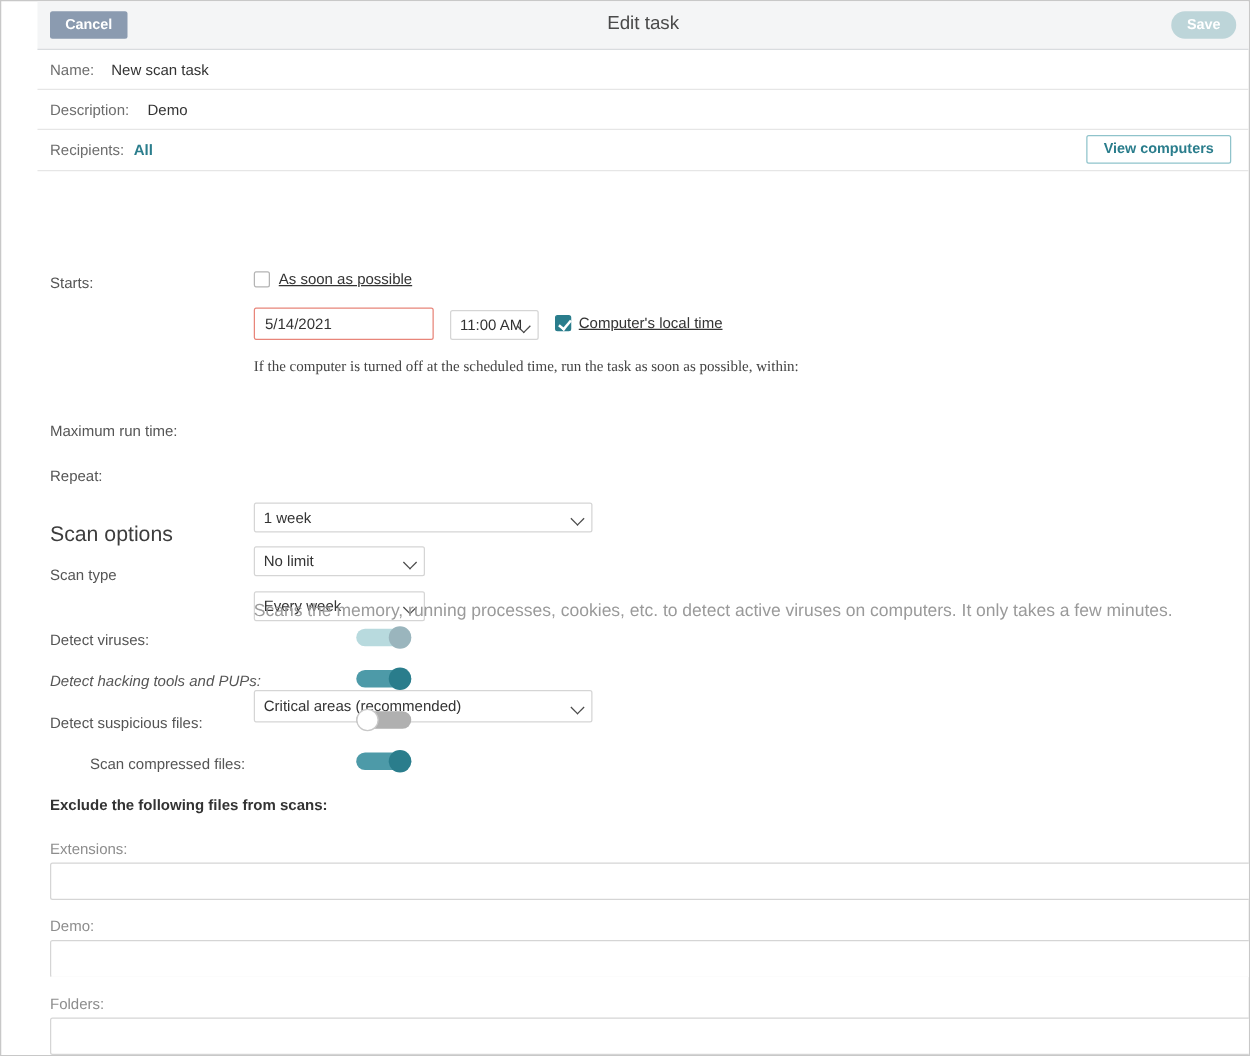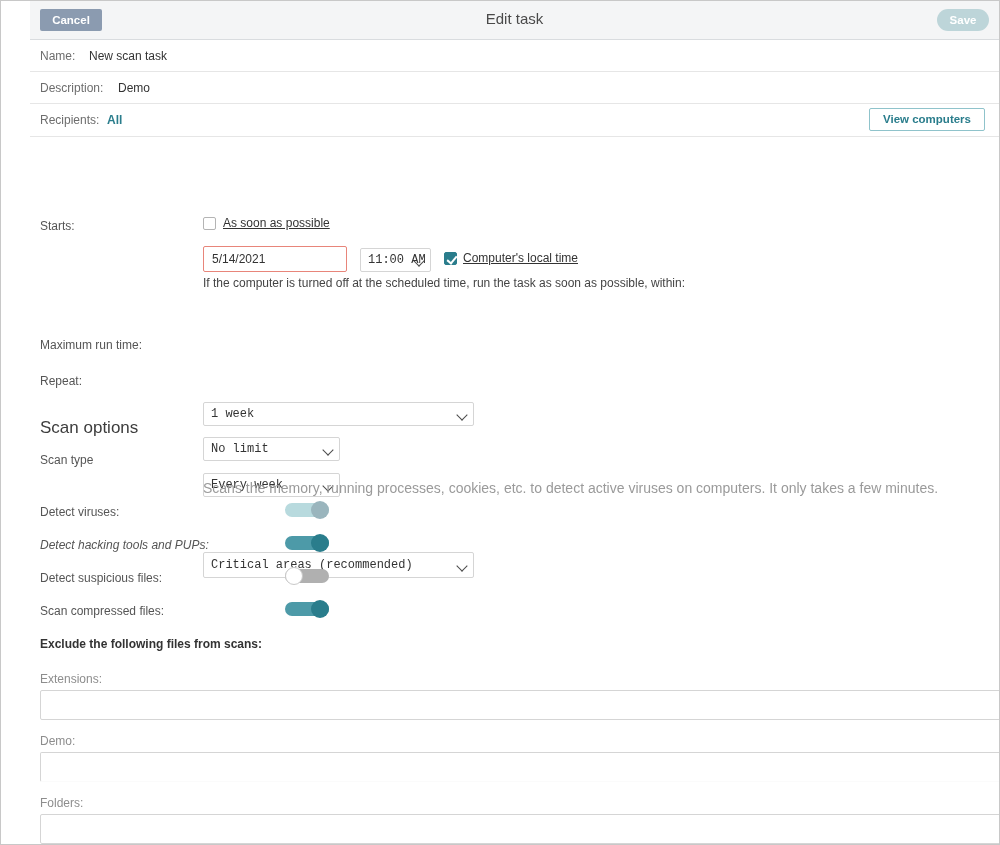--- a/index.html
+++ b/index.html
@@ -143,21 +143,21 @@
     color: #9a9a9a;
   }
 
   select.sel {
     position: absolute;
     height: 24px;
     box-sizing: border-box;
     border: 1px solid #d5d5d5;
     border-radius: 2px;
     background: #ffffff;
-    font-family: Liberation Mono, monospace;
+    font-family: Liberation Sans, sans-serif;
     font-size: 12px;
     color: #333333;
     padding: 0 4px 0 7px;
     -webkit-appearance: none;
     -moz-appearance: none;
     appearance: none;
     cursor: pointer;
   }
   .selwrap {
     position: absolute;
@@ -315,21 +315,21 @@
     <span class="selwrap" style="left:330px; top:111px;">
       <select class="sel" style="position:relative; left:0; top:0; width:71px;">
         <option>11:00 AM</option>
       </select>
       <span class="chev"></span>
     </span>
 
     <span class="cbx on" style="left:414px; top:115px;"></span>
     <span class="cbxlabel" style="left:433px; top:114px;">Computer's local time</span>
 
-    <span class="ftext" style="left:173px; top:139px;">If the computer is turned off at the scheduled time, run the task as soon as possible, within:</span>
+    <span class="ftext" style="left:173px; top:149px;font-family:Liberation Serif, serif;">If the computer is turned off at the scheduled time, run the task as soon as possible, within:</span>
 
     <span class="selwrap" style="left:173px; top:265px;">
       <select class="sel" style="position:relative; left:0; top:0; width:271px;">
         <option>1 week</option>
       </select>
       <span class="chev"></span>
     </span>
 
     <span class="flabel" style="top:201px;">Maximum run time:</span>
     <span class="selwrap" style="left:173px; top:300px;">
@@ -369,21 +369,21 @@
       <span class="track"></span>
       <span class="knob"></span>
     </span>
 
     <span class="flabel" style="top:434px;">Detect suspicious files:</span>
     <span class="toggle off" style="left:255px; top:430px;">
       <span class="track"></span>
       <span class="knob"></span>
     </span>
 
-    <span class="flabel" style="top:467px;">Scan compressed files:</span>
+    <span class="flabel" style="top:467px;margin-left:32px;">Scan compressed files:</span>
     <span class="toggle on" style="left:255px; top:463px;">
       <span class="track"></span>
       <span class="knob"></span>
     </span>
 
     <span class="boldlabel" style="top:500px;">Exclude the following files from scans:</span>
 
     <span class="flabel" style="top:535px; color:#8d8d8d;">Extensions:</span>
     <input class="txt wide" style="left: 10px; top: 553px; width: 978px;" value="">
 

